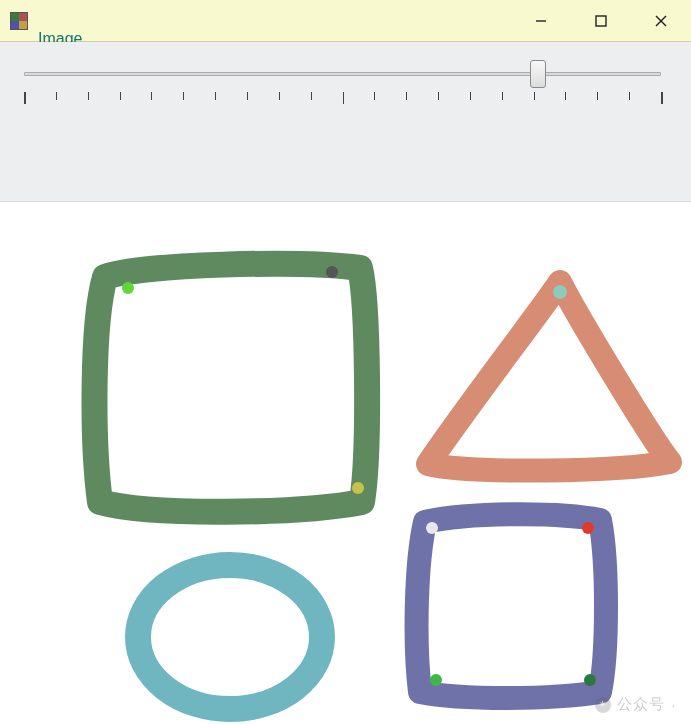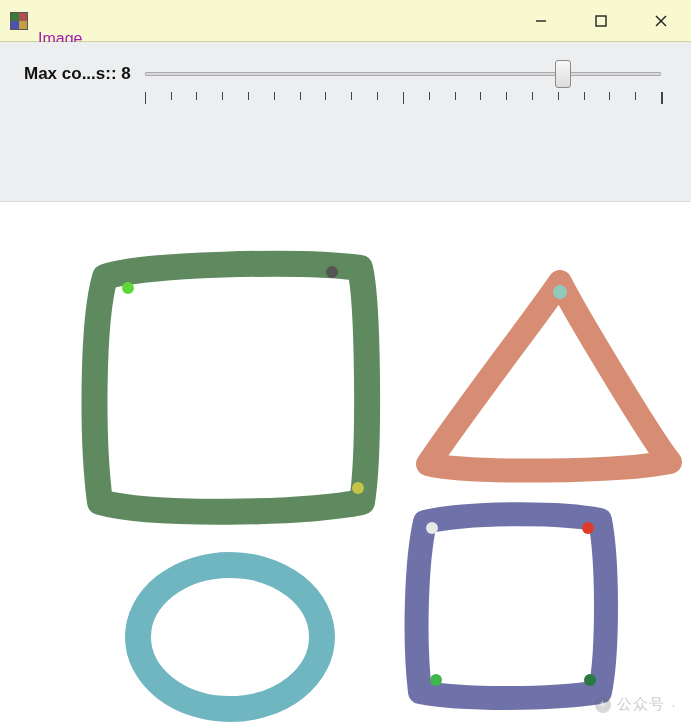--- a/index.html
+++ b/index.html
@@ -15,21 +15,21 @@
     padding-left: 10px;
     border-bottom: 1px solid #d0d0a0;
   }
   .titlebar .icon {
     width: 18px; height: 18px;
     margin-right: 10px;
     display: flex; flex-wrap: wrap;
     border: 1px solid #555;
   }
   .titlebar .icon span { flex: 1 1 50%; height: 50%; }
-  .titlebar .title { font-size: 16px; color: #a21caf; margin-top: 36px; }
+  .titlebar .title { font-size: 16px; color: #0f766e; margin-top: 36px; }
   .winbtns { margin-left: auto; display: flex; height: 100%; }
   .winbtn {
     width: 60px; height: 100%;
     display: flex; align-items: center; justify-content: center;
     font-size: 14px; color: #222;
   }
   .winbtn svg { width: 14px; height: 14px; }
   .winbtn.close svg { width: 16px; height: 16px; }
 
   
@@ -144,24 +144,20 @@
       <svg viewBox="0 0 16 16">
           <line x1="3" y1="3" x2="13" y2="13" stroke="#222" stroke-width="1.4"></line>
           <line x1="13" y1="3" x2="3" y2="13" stroke="#222" stroke-width="1.4"></line>
         </svg>
     </div>
   </div>
 </div>
 
 <div class="toolbar">
   <div class="trackrow">
-    <div class="tracklabel">
-      <span>Max co...s::</span>
-      <span>8</span>
-    </div>
     <div class="slider-wrap">
       <div class="track"></div>
       <div class="thumb" id="slider-thumb" style="left: 80%;"></div>
       <div class="ticks" id="slider-ticks">
           <div class="tick major" style="left: 0%;"></div>
           <div class="tick" style="left: 5%;"></div>
           <div class="tick" style="left: 10%;"></div>
           <div class="tick" style="left: 15%;"></div>
           <div class="tick" style="left: 20%;"></div>
           <div class="tick" style="left: 25%;"></div>

